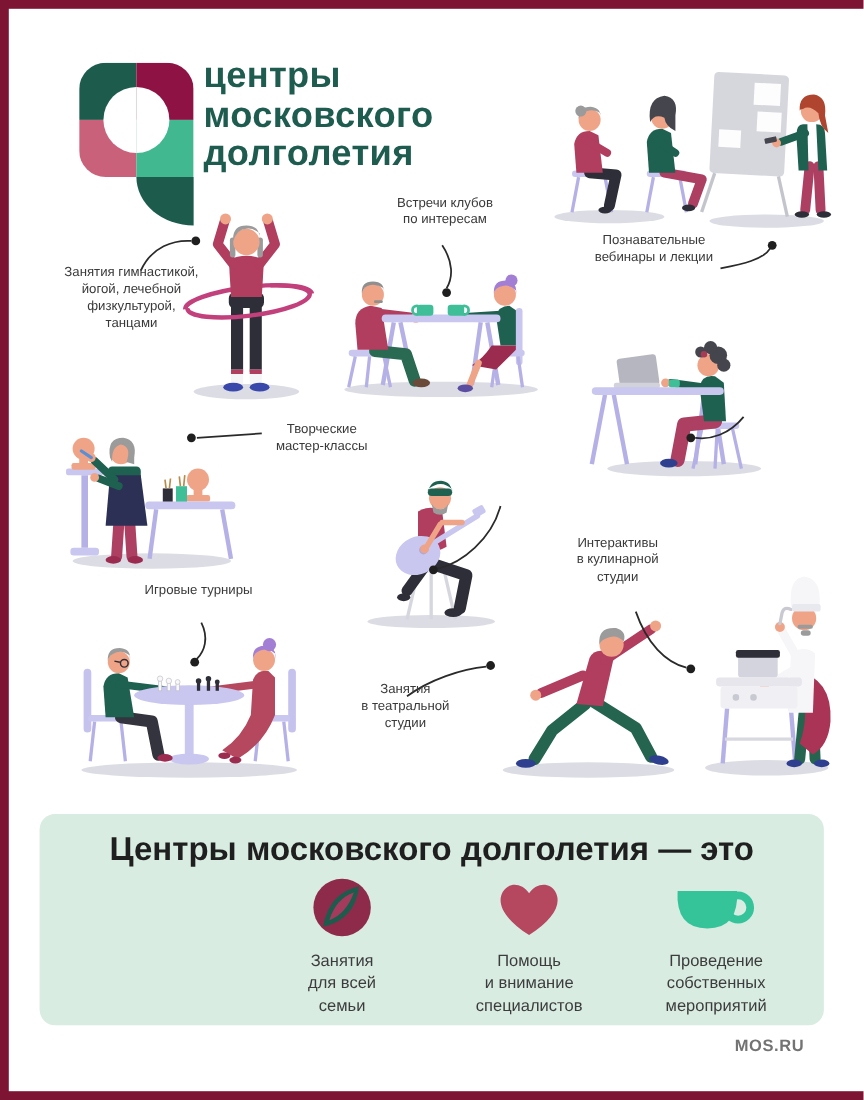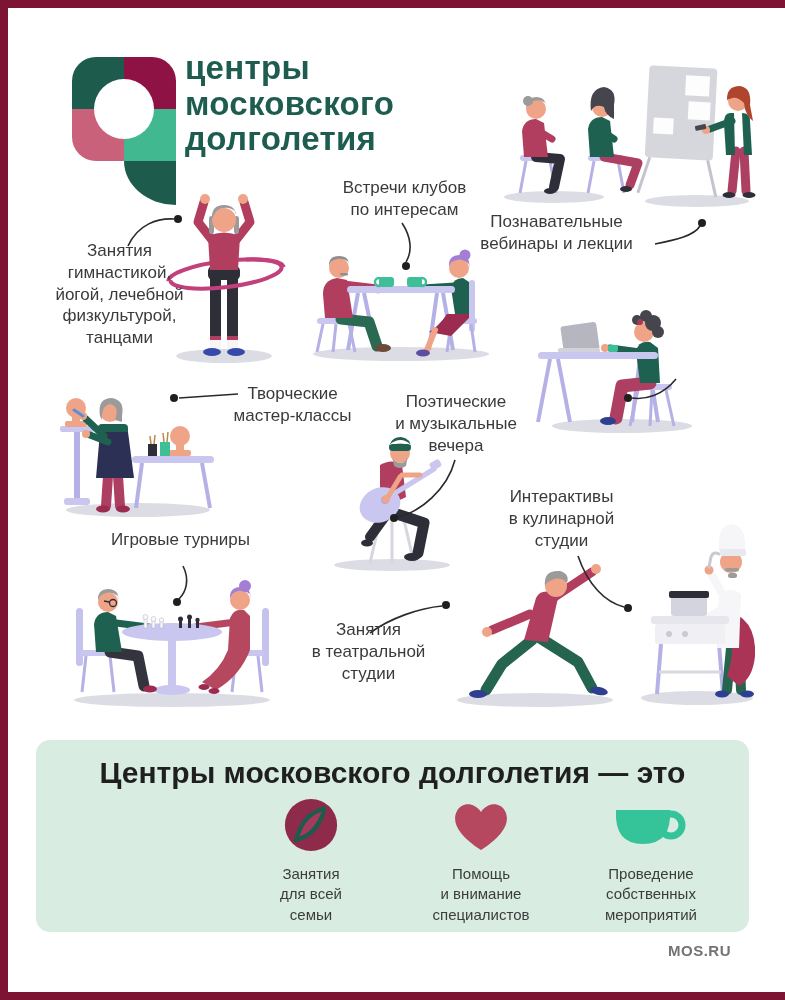--- a/index.html
+++ b/index.html
@@ -17,21 +17,21 @@
   .star{position:absolute;width:30px;height:30px;background:#fff;}
   .star.tl{left:22px;top:22px;border-radius:100% 0 0 0;}
   .star.tr{left:52px;top:22px;border-radius:0 100% 0 0;}
   .star.bl{left:22px;top:52px;border-radius:0 0 0 100%;}
   .star.br{left:52px;top:52px;border-radius:0 0 100% 0;}
   .logo-tail{position:absolute;left:52px;top:104px;width:52px;height:44px;background:#1d5c4c;
              border-radius:0 0 0 100%;}
   .title{position:absolute;left:185px;top:50px;font-size:33px;font-weight:bold;color:#1d5c4f;
          line-height:1.08;white-space:pre-line;letter-spacing:.3px;z-index:2;}
   
-  .label{position:absolute;font-size:17px;color:#3a3a3a;line-height:1.28;text-align:center;
+  .label{position:absolute;font-size:12px;color:#3a3a3a;line-height:1.28;text-align:center;
          white-space:pre-line;z-index:3;}
   .scene{position:absolute;z-index:1;}
   .arrows{position:absolute;left:0;top:0;z-index:2;pointer-events:none;}
   
   .panel{position:absolute;left:36px;top:740px;width:713px;height:192px;background:#d8ece2;
          border-radius:14px;z-index:2;}
   .panel-heading{position:absolute;left:0;top:16px;width:100%;text-align:center;
                  font-size:30px;font-weight:bold;color:#1f1f1f;}
   .panel-item{position:absolute;top:52px;width:176px;text-align:center;}
   .panel-item .icon{height:62px;display:flex;align-items:flex-end;justify-content:center;}
@@ -405,27 +405,24 @@
     <circle cx="136" cy="34" r="11" fill="#efa488"></circle>
     <path d="M125,34 Q123,18 140,19 Q150,22 147,31 Q140,24 132,28 Q126,30 125,34 Z" fill="#9b9b9b"></path>
   </svg>
 
   <div class="label" style="left:37px;top:240px;width:165px">Занятия гимнастикой,
 йогой, лечебной
 физкультурой,
 танцами</div>
   <div class="label" style="left:327px;top:177px;width:155px">Встречи клубов
 по интересам</div>
-  <div class="label" style="left:474px;top:211px;width:165px">Познавательные
+  <div class="label" style="left:512px;top:211px;width:165px">Познавательные
 вебинары и лекции</div>
   <div class="label" style="left:210px;top:383px;width:165px">Творческие
 мастер-классы</div>
-  <div class="label" style="left:386px;top:391px;width:140px">Поэтические
-и музыкальные
-вечера</div>
   <div class="label" style="left:494px;top:486px;width:135px">Интерактивы
 в кулинарной
 студии</div>
   <div class="label" style="left:98px;top:529px;width:165px">Игровые турниры</div>
   <div class="label" style="left:296px;top:619px;width:145px">Занятия
 в театральной
 студии</div>
 
   <div class="panel">
     <div class="panel-heading">Центры московского долголетия — это</div>

